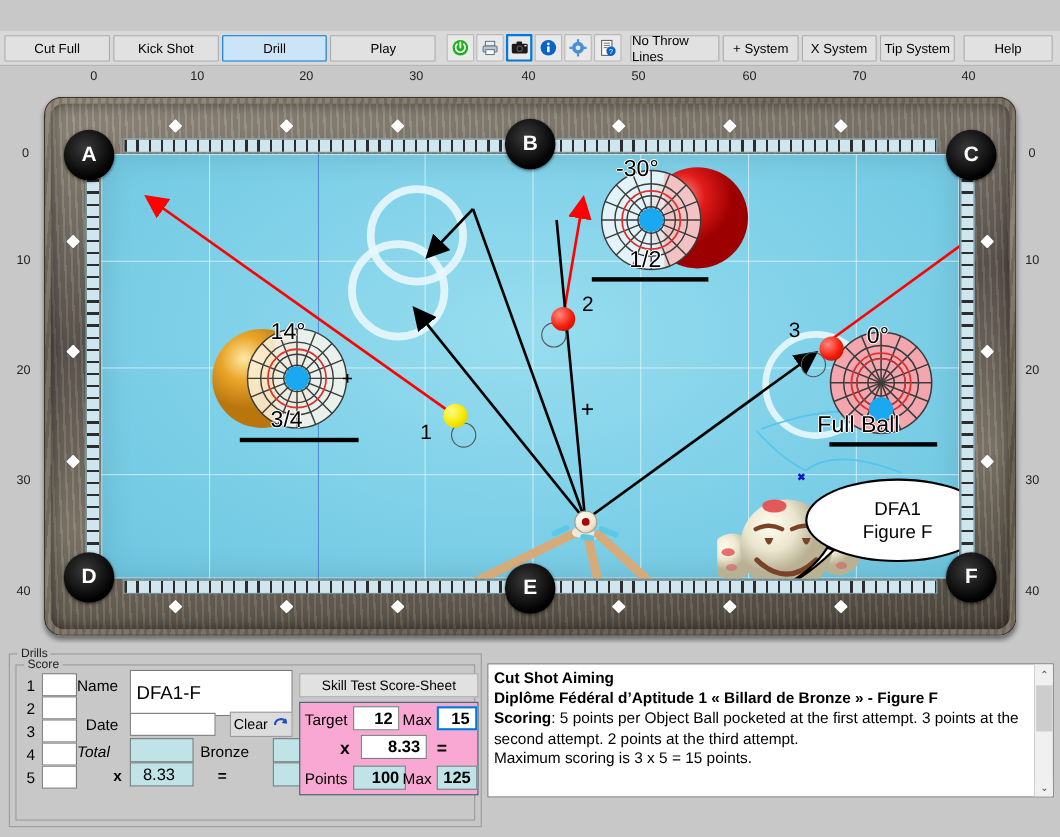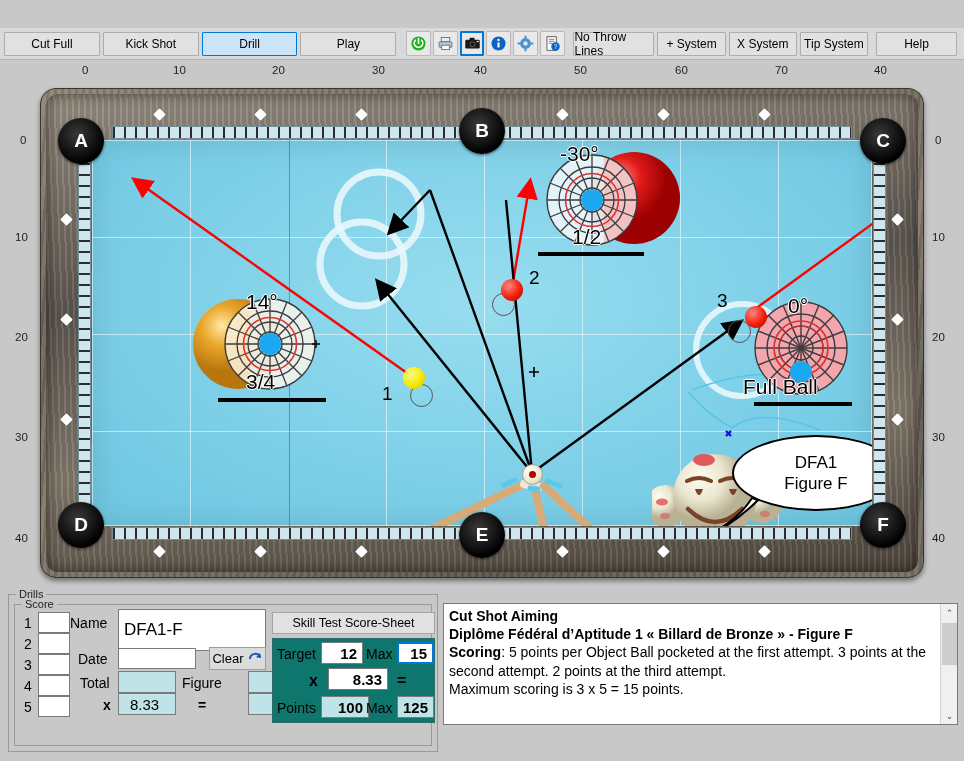--- a/index.html
+++ b/index.html
@@ -159,21 +159,21 @@
   .fld.cyan { background:#bfe3e6; }
   .fld.rt { justify-content:flex-end; padding-right:5px; }
   .lbl { position:absolute; font-size:14px; color:#000; }
   .lbl.b { font-weight:bold; }
 
   #scoresheet-btn {
     position:absolute; background:#e1e1e1; border:1px solid #a5a5a5;
     display:flex; align-items:center; justify-content:center; font-size:12.5px;
   }
   #teal {
-    position:absolute; background:#0f766e; border:1px solid #2d6a6a;
+    position:absolute; background:#f9a8d4; border:1px solid #2d6a6a;
   }
   #teal .lbl { color:#000; }
   #clearbtn {
     position:absolute; background:#dcdcdc; border:1px solid #9c9c9c;
     display:flex; align-items:center; justify-content:center; gap:4px; font-size:13px;
   }
 
   #desc {
     position:absolute; background:#fff; border:1px solid #7a7a7a;
     overflow:hidden;
@@ -572,23 +572,23 @@
     <div id="clearbtn" style="left:209px;top:62px;width:57px;height:23px;">
       <span>Clear</span>
       <span>
         <svg width="15" height="13" viewBox="0 0 15 13">
             <path d="M2 8 C2 2 11 1 12 6" stroke="#1b4fc2" stroke-width="2" fill="none"></path>
             <path d="M12 2 L13 7 L8 6.2 z" fill="#1b4fc2"></path>
           </svg>
       </span>
     </div>
 
-    <div class="lbl" style="left:80px;top:90px;">Total</div>
+    <div class="lbl" style="left:70px;top:90px;font-style:italic;">Total</div>
     <div class="fld cyan" style="position:absolute;left:118px;top:86px;width:58px;height:22px;"></div>
-    <div class="lbl" style="left:182px;top:90px;">Figure</div>
+    <div class="lbl" style="left:182px;top:90px;">Bronze</div>
     <div class="fld cyan" style="position:absolute;left:248px;top:86px;width:46px;height:22px;"></div>
 
     <div class="lbl b" style="left:103px;top:112px;">x</div>
     <div class="fld cyan rt" style="position:absolute;left:118px;top:108px;width:58px;height:22px;justify-content:center;">8.33</div>
     <div class="lbl b" style="left:198px;top:112px;">=</div>
     <div class="fld cyan" style="position:absolute;left:248px;top:108px;width:46px;height:22px;"></div>
 
     <div id="scoresheet-btn" style="left:272px;top:27px;width:163px;height:22px;">Skill Test Score-Sheet</div>
 
     <div id="teal" style="left:272px;top:53px;width:163px;height:85px;">

